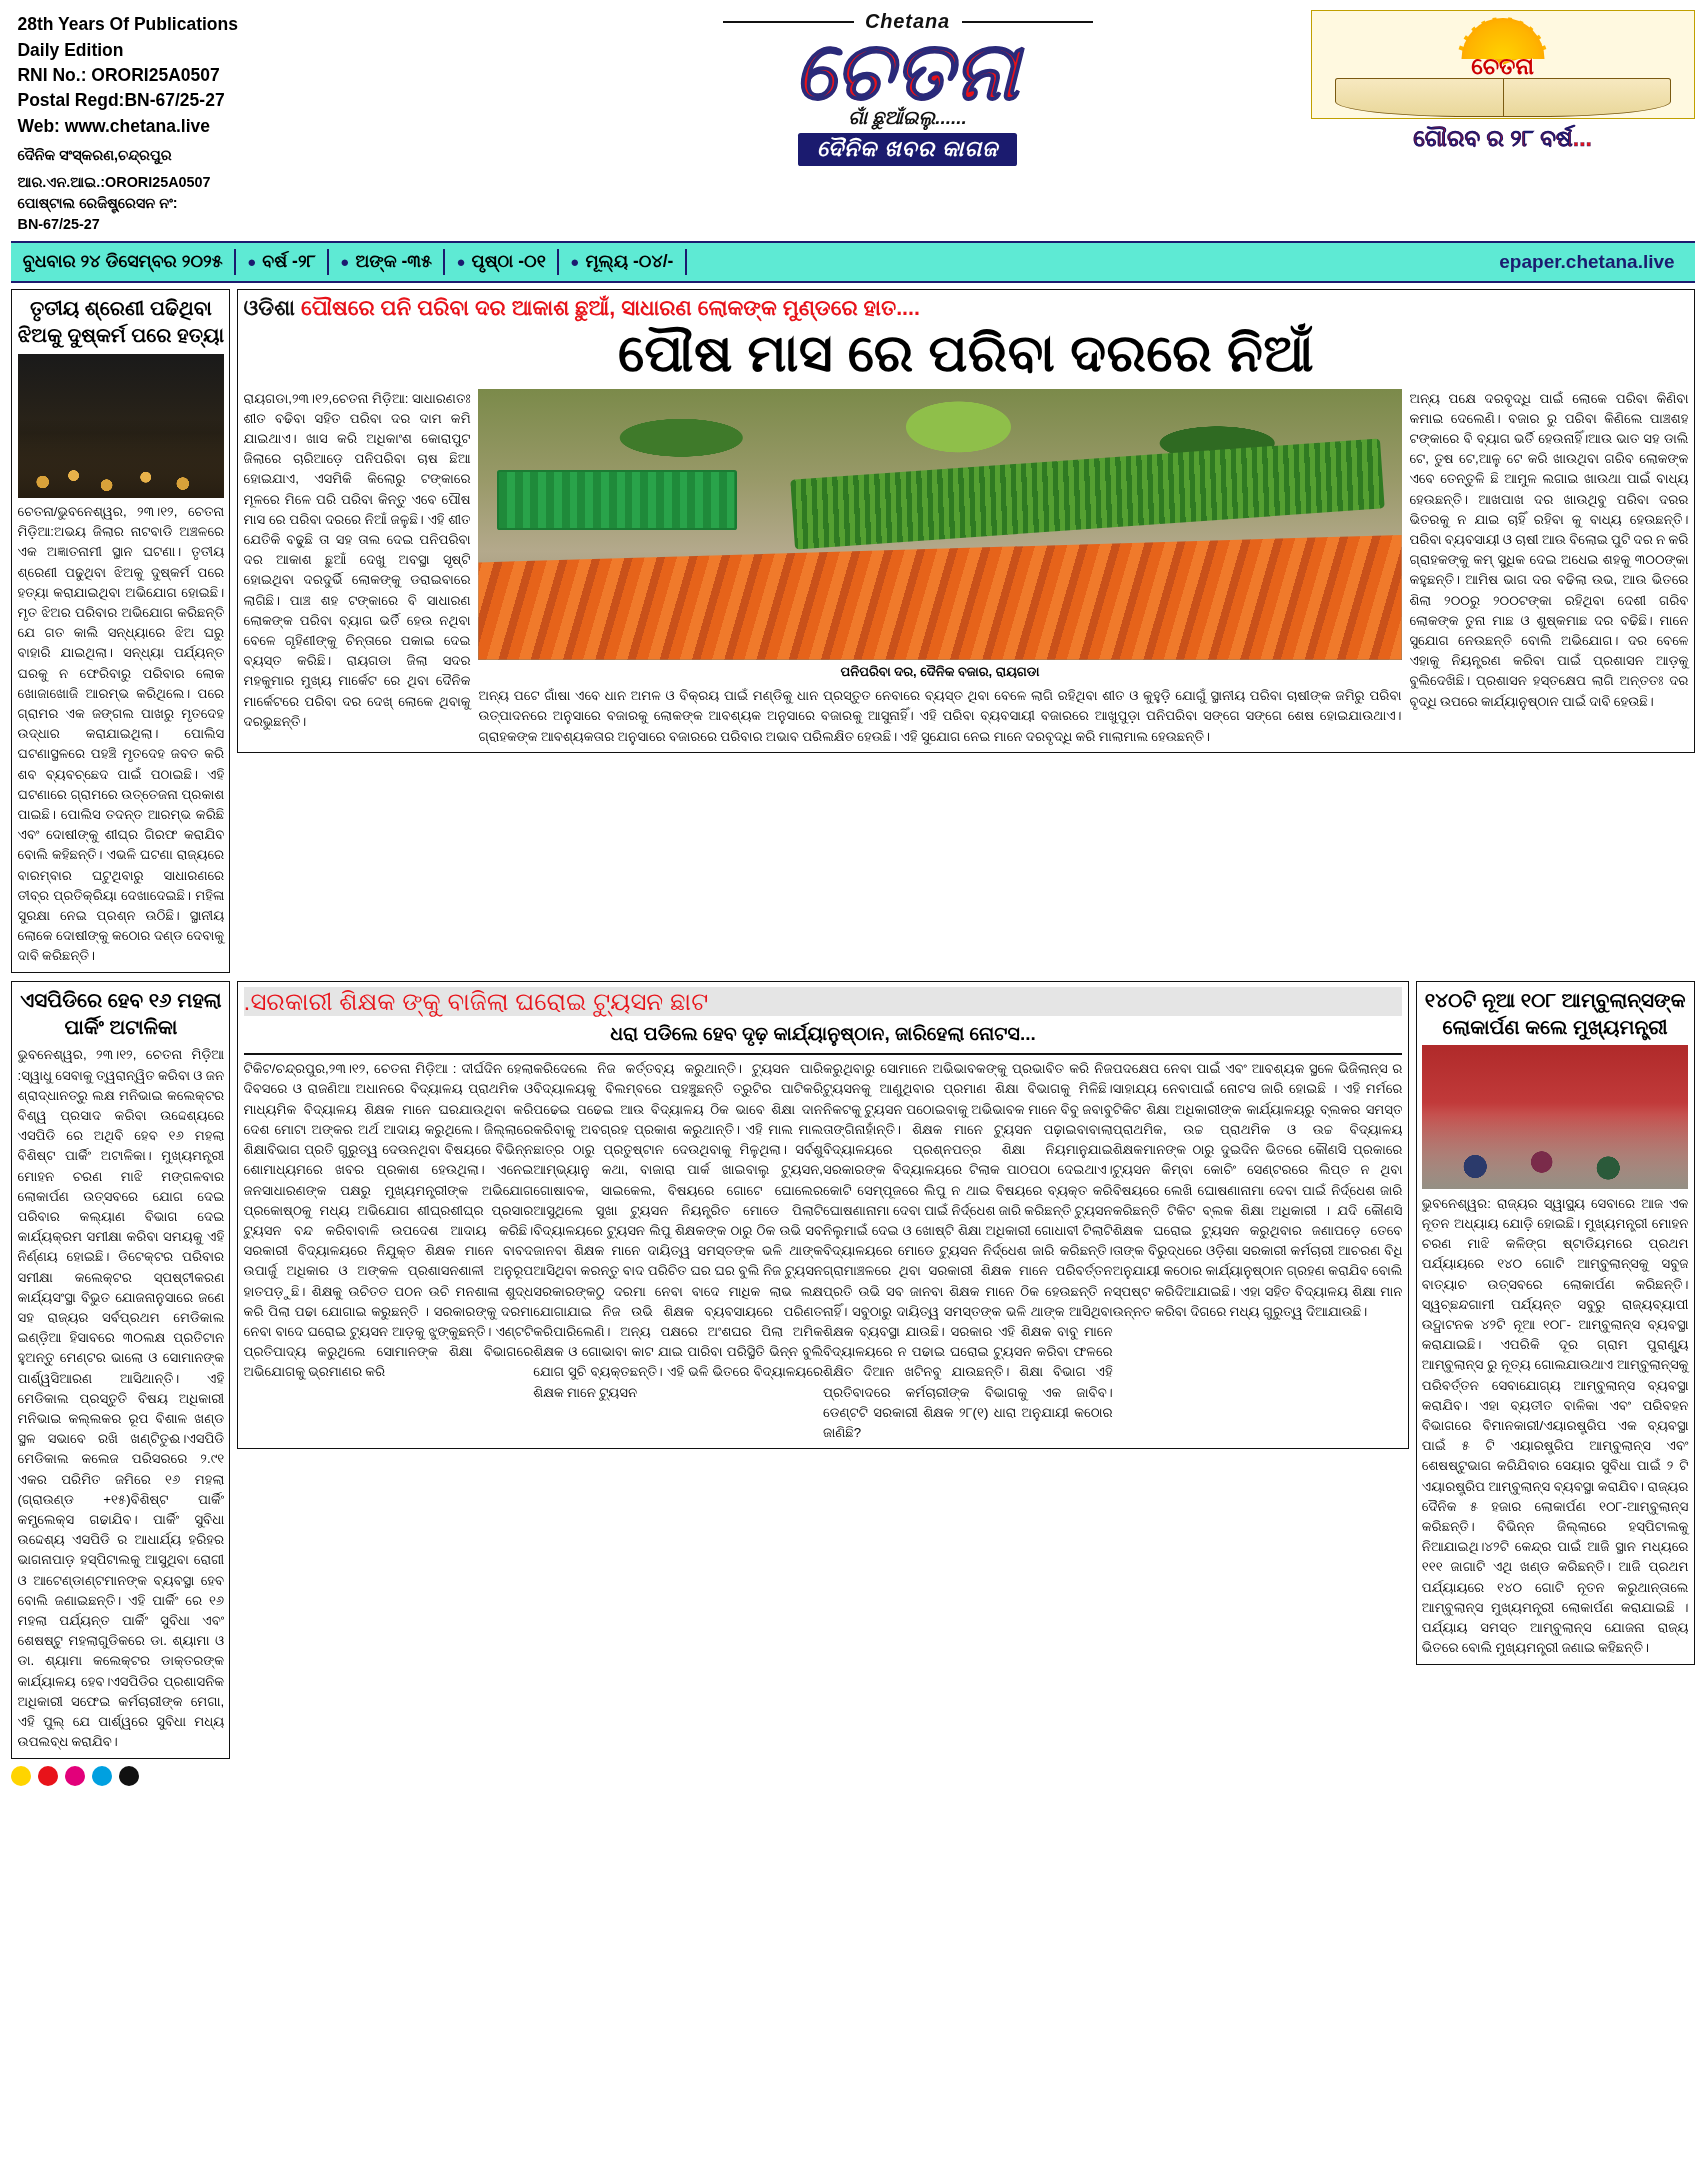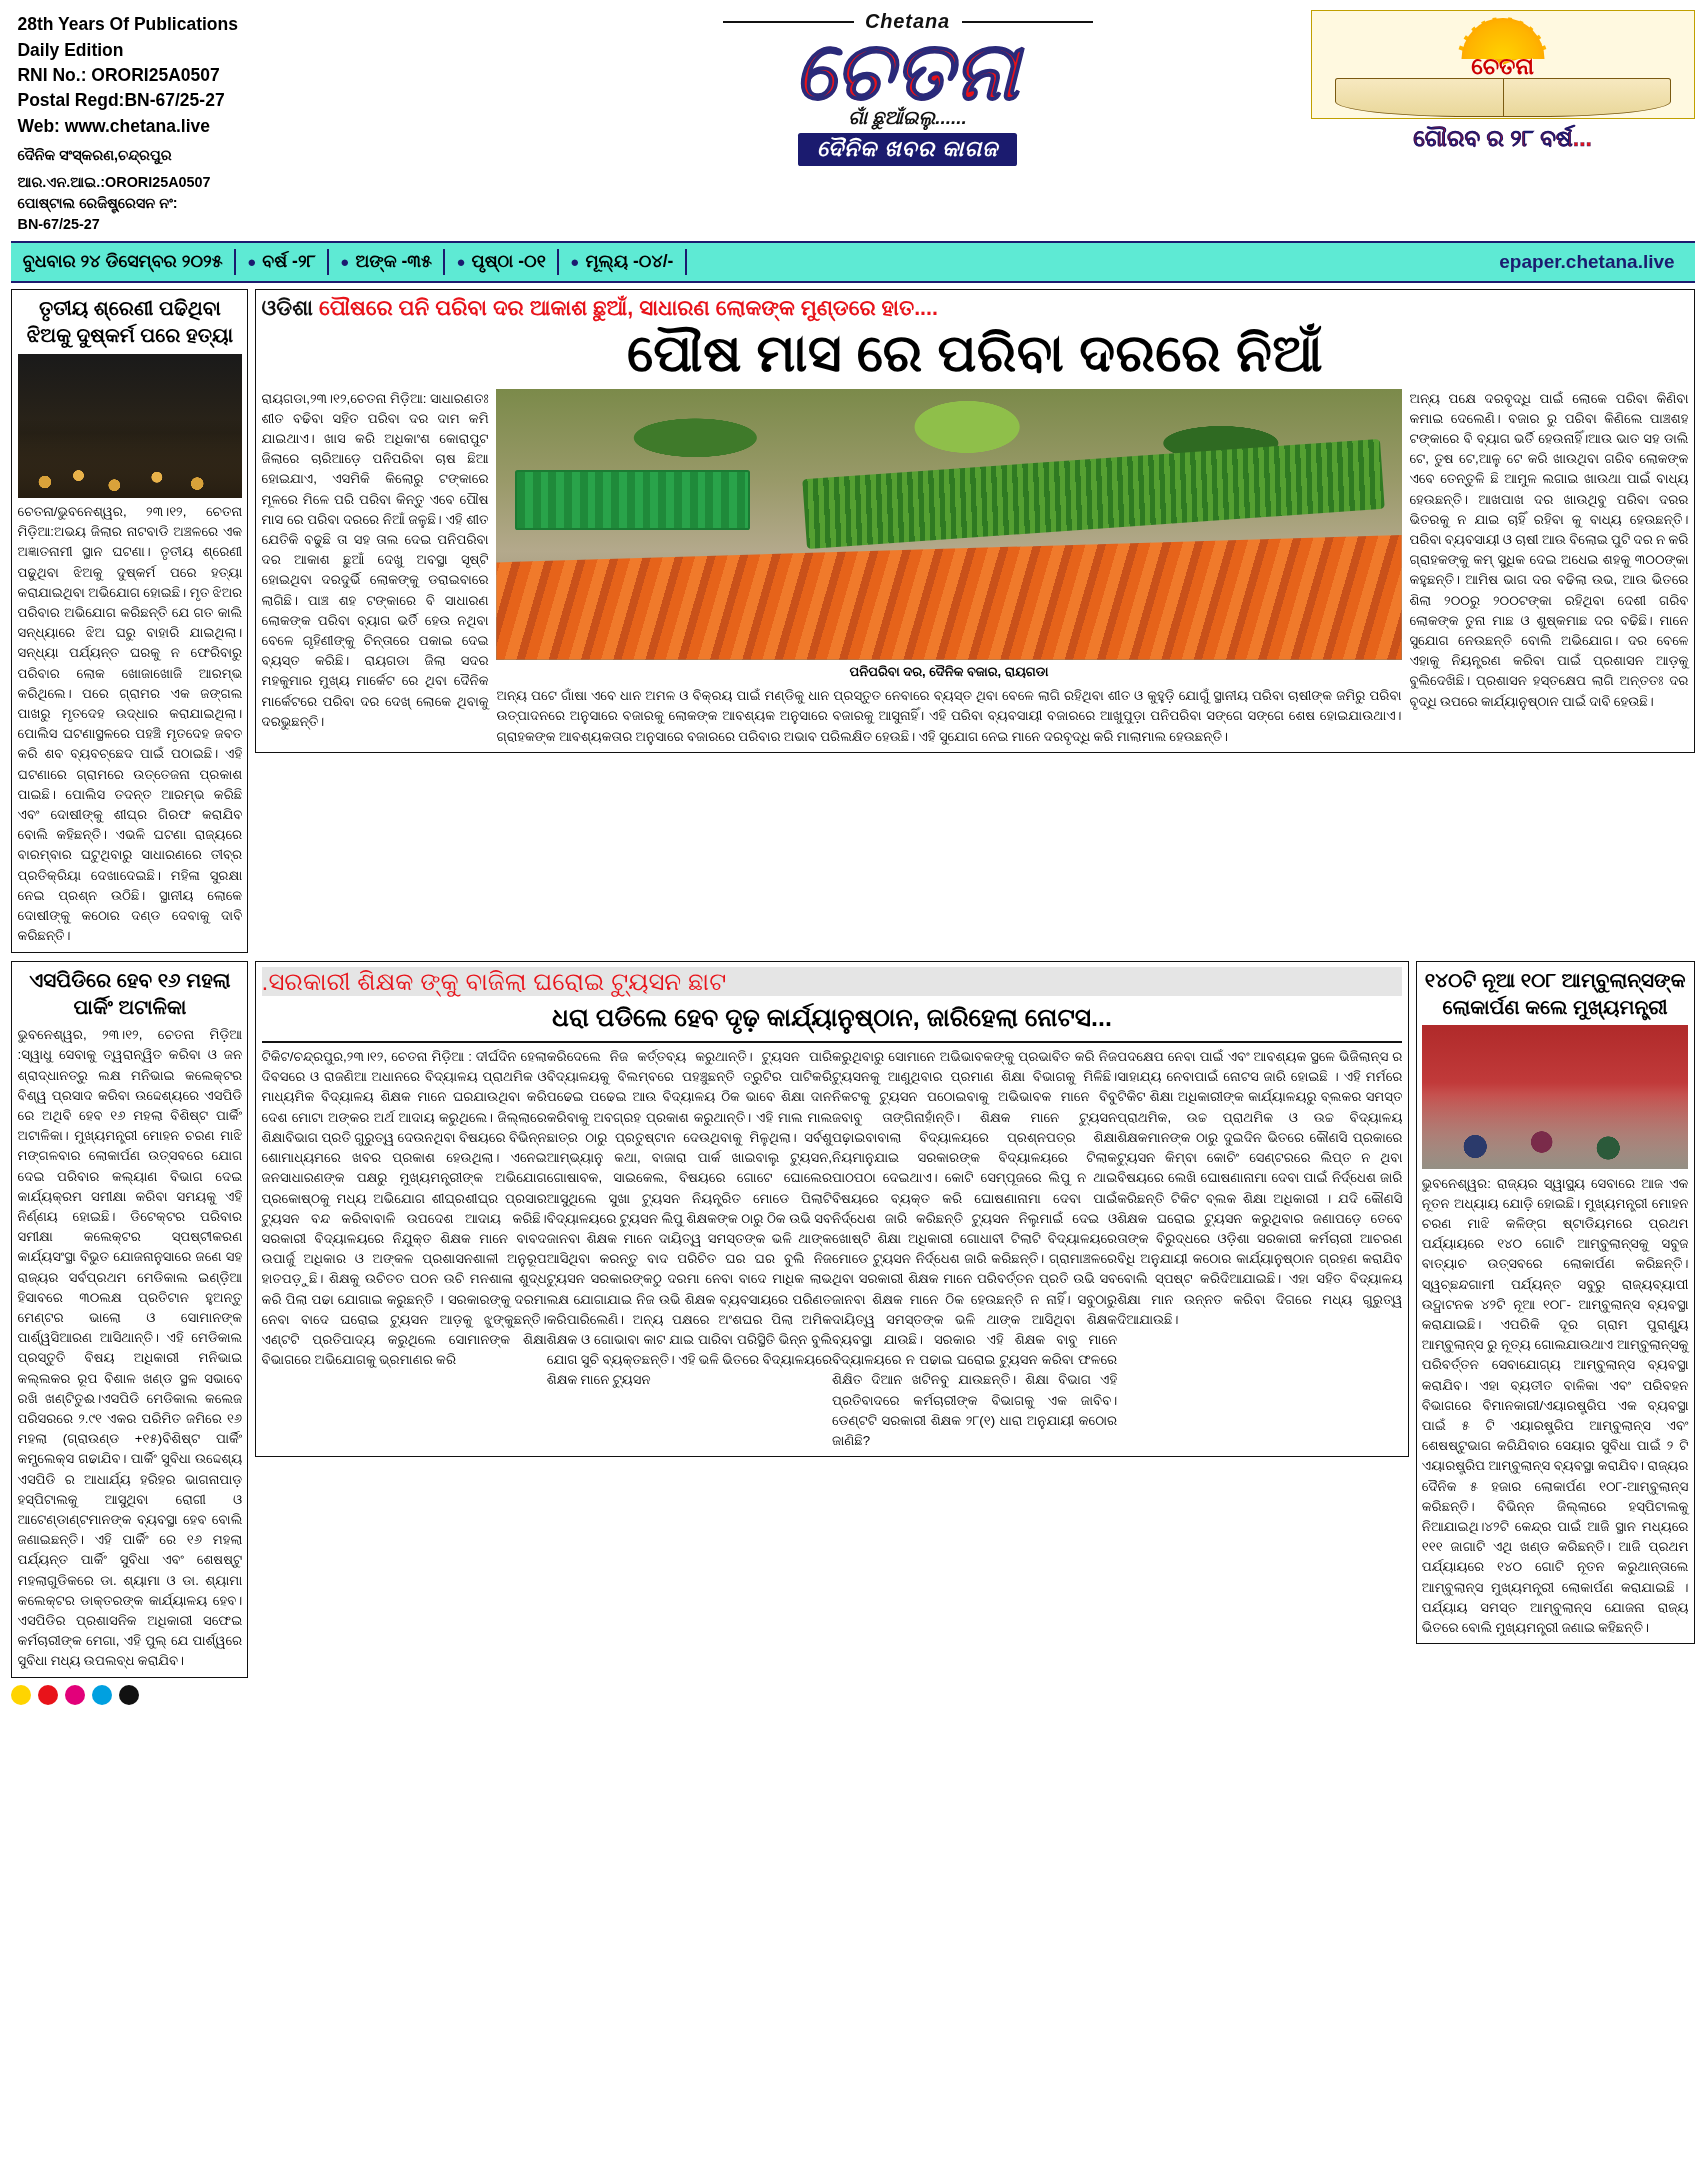--- a/index.html
+++ b/index.html
@@ -165,21 +165,21 @@
     display:flex; align-items:center; gap:6.1px;
   }
   .infobar .divider { width: 1.7px; height: 26px; background:#1b1b6f; }
   .infobar .dot { color:#1b1b6f; font-size: 15px; }
   .infobar .spacer { flex: 1; }
   .infobar .epaper { color:#1b1b6f; font-size: 19px; padding-right: 20px; }
 
   
   .content { margin-top: 6.1px; }
   .row1 { display: flex; gap: 7px; }
-  .colL { width: 237px; }
+  .colL { width: 219px; }
   .colC { flex: 1; }
   .box {
     border: 1.7px solid #111;
     padding: 5.2px;
     background: #fff;
   }
   .sidehead {
     font-size: 20px;
     font-weight: bold;
     line-height: 1.35;
@@ -302,21 +302,21 @@
     margin-bottom: 7px;
   }
   .sec-sub1 {
     text-align:center;
     font-size: 26px;
     font-weight: bold;
     margin-bottom: 6.1px;
   }
   .sec-sub2 {
     text-align:center;
-    font-size: 25px;
+    font-size: 19px;
     font-weight: bold;
     margin-bottom: 7.9px;
   }
   .fourcol {
     display: grid;
     grid-template-columns: repeat(4, 1fr);
   }
   .fourcol .col { border-right: 0; }
 
   .footerbar {

